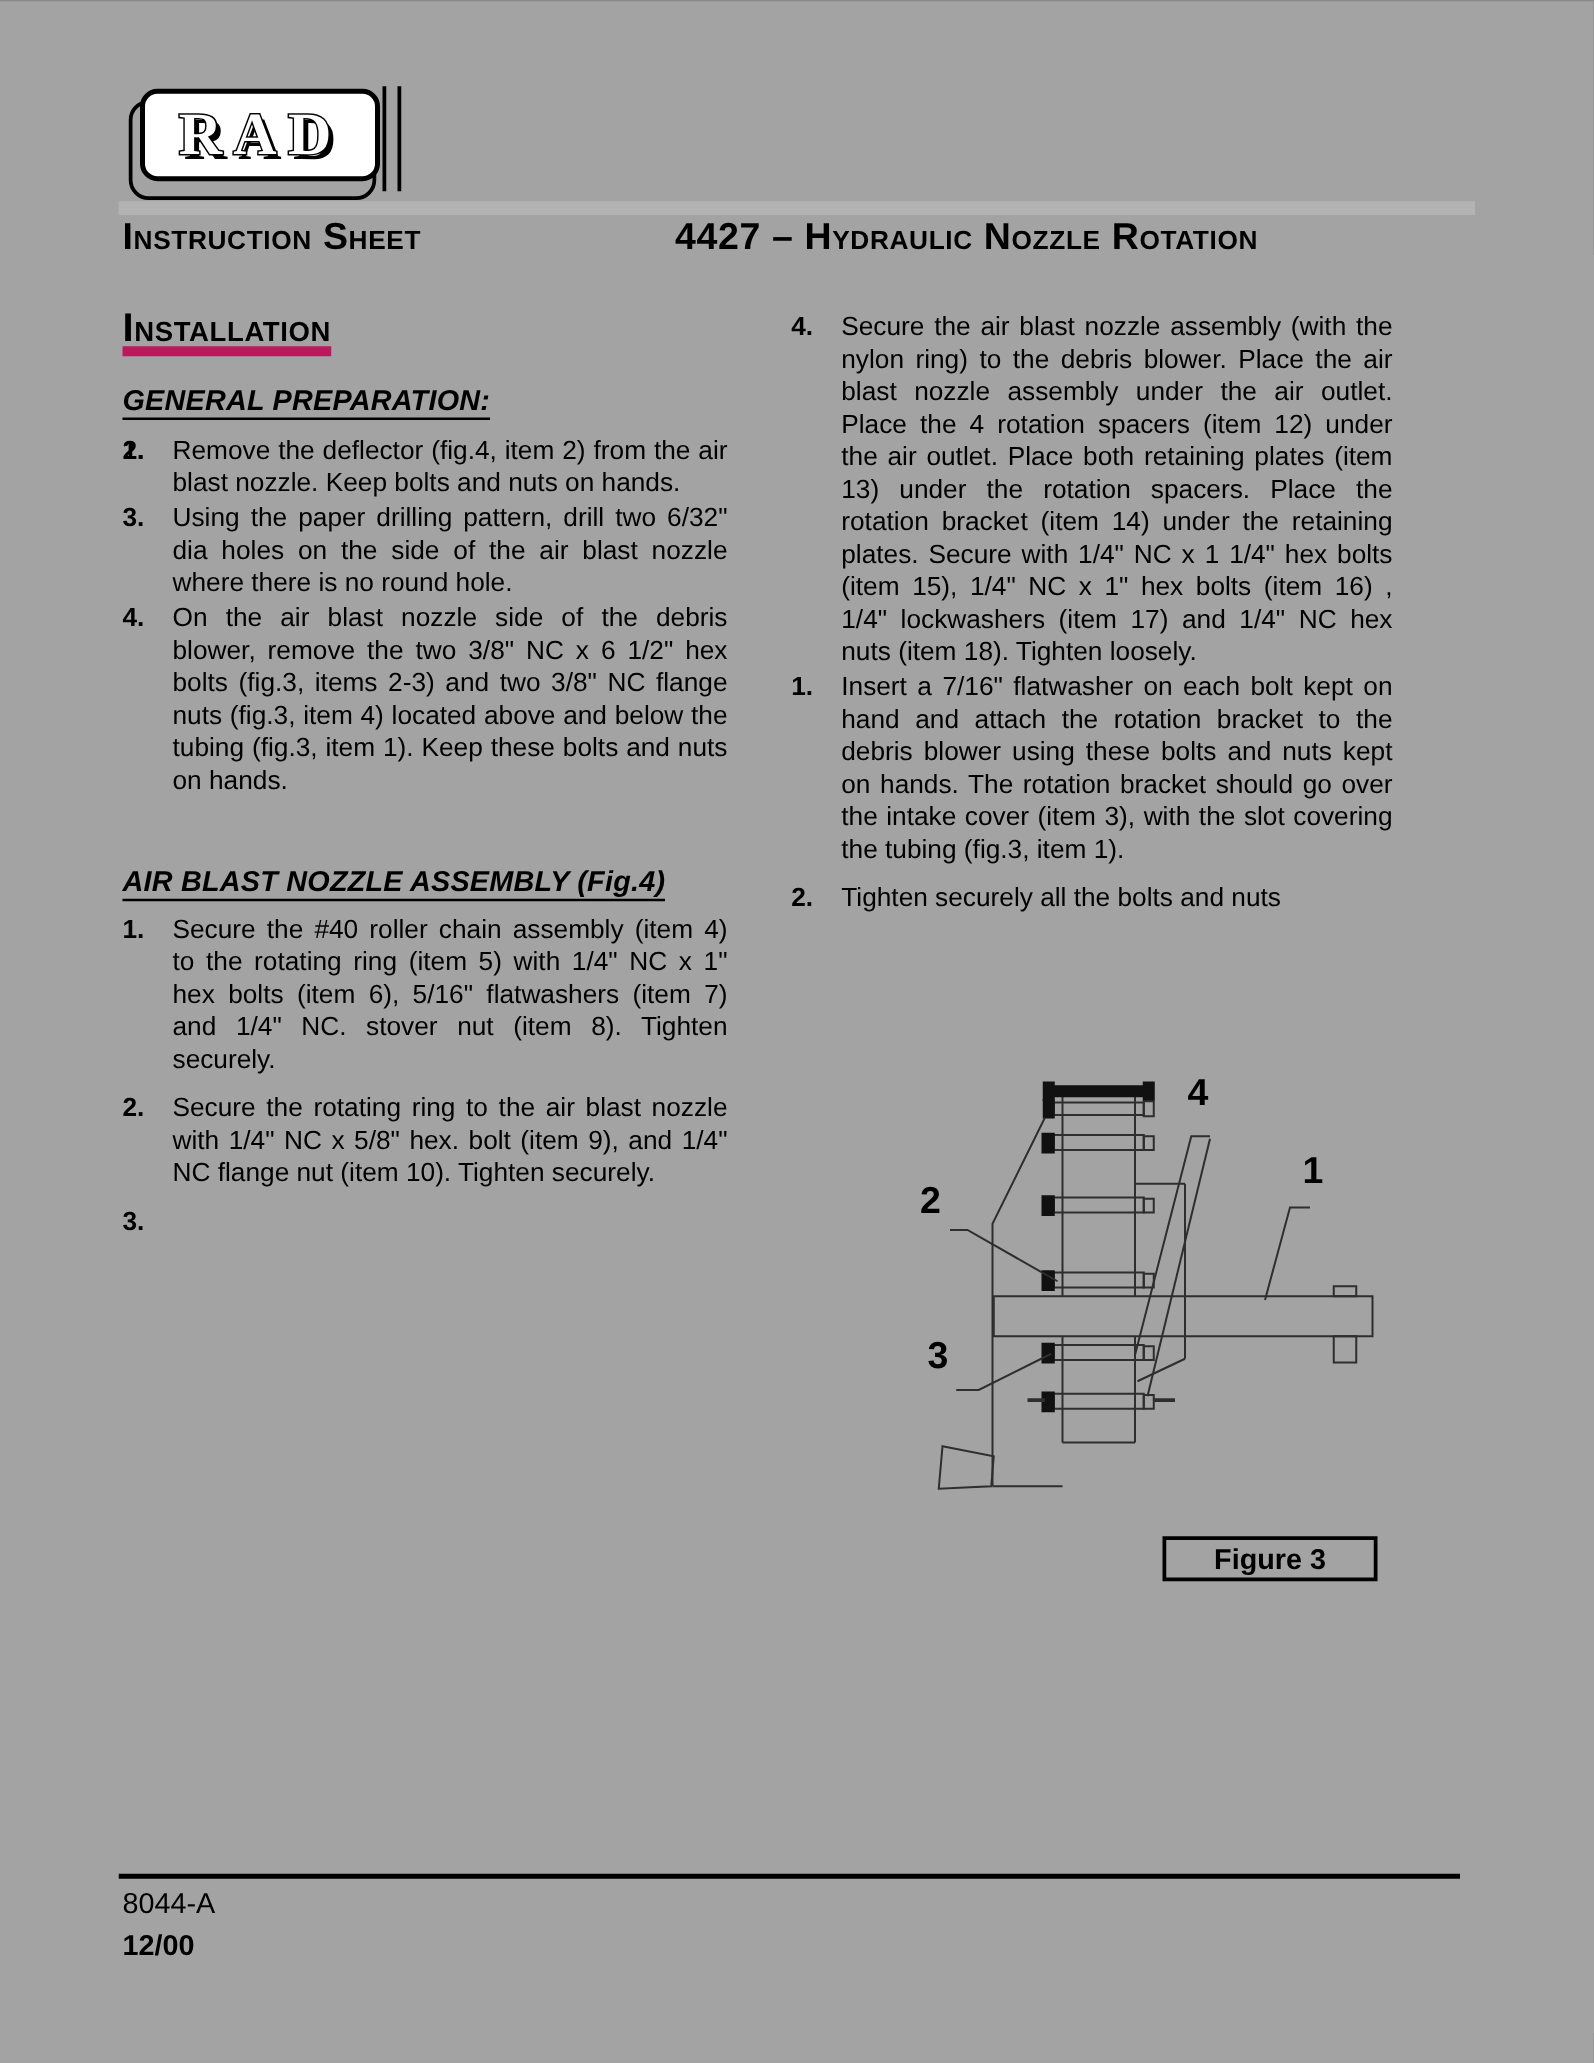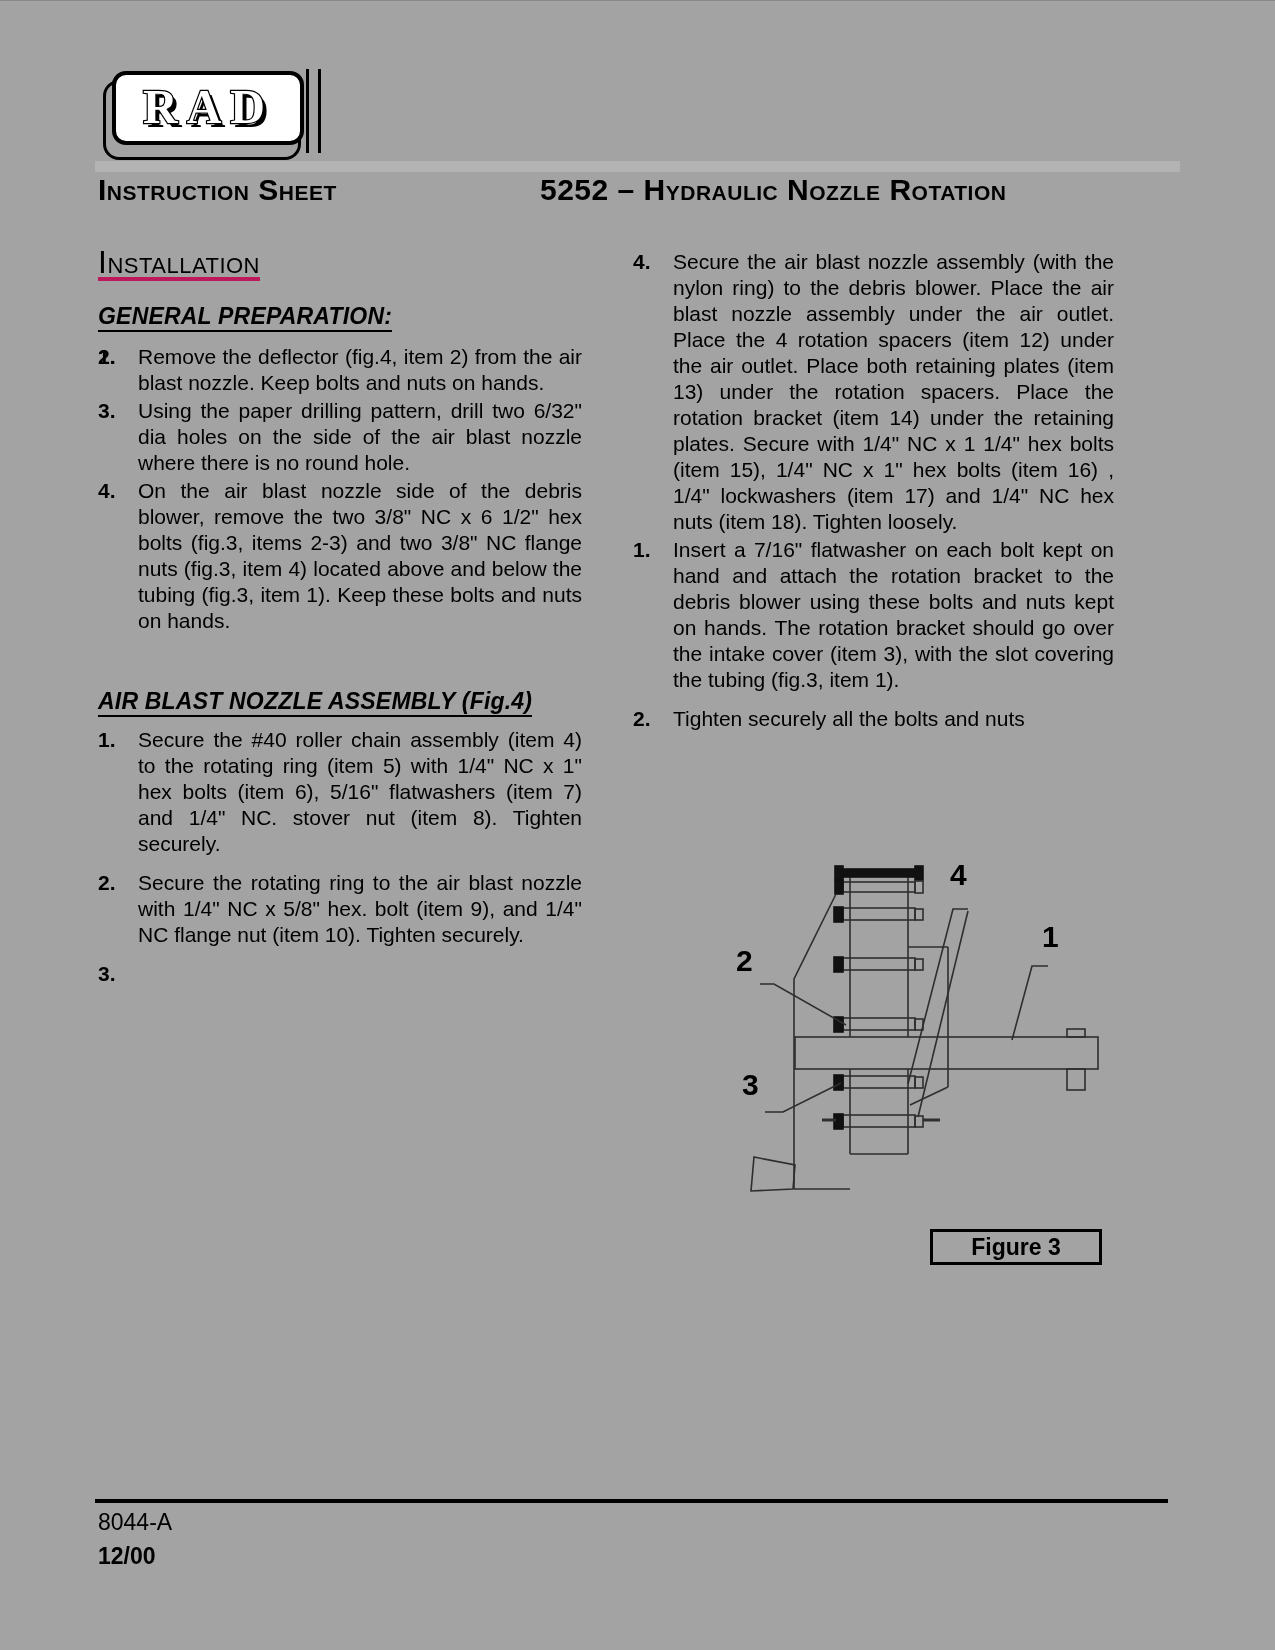--- a/index.html
+++ b/index.html
@@ -20,22 +20,22 @@
   
   .sep-bar{position:absolute;left:95px;top:160px;width:1085px;height:11px;background:#b3b3b3;}
   .doc-type{position:absolute;left:98px;top:172px;font-size:30px;font-weight:bold;
     font-variant:small-caps;letter-spacing:.5px;white-space:nowrap;}
   .product-title{position:absolute;left:540px;top:172px;font-size:30px;font-weight:bold;
     font-variant:small-caps;letter-spacing:.5px;white-space:nowrap;}
   
   .col{position:absolute;top:248px;font-size:21px;line-height:26px;}
   .col-left{left:98px;width:484px;}
   .col-right{left:633px;width:481px;}
-  .h-install{font-size:32px;font-weight:normal;font-variant:small-caps;letter-spacing:.5px;
-    display:inline-block;border-bottom:4px solid #be185d;padding-bottom:2px;margin:0 0 22px 0;}
+  .h-install{font-size:32px;font-weight:bold;font-variant:small-caps;letter-spacing:.5px;
+    display:inline-block;border-bottom:8px solid #be185d;padding-bottom:2px;margin:0 0 22px 0;}
   .h-sub{font-size:23px;font-weight:bold;font-style:italic;letter-spacing:.2px;
     display:inline-block;border-bottom:2px solid #000;padding-bottom:1px;margin:0 0 10px 0;}
   .h-air{margin-top:52px;}
   .h-rot{margin-top:34px;}
   .li{position:relative;padding-left:40px;text-align:justify;margin:0 0 2px 0;}
   .li .num{position:absolute;left:0;top:0;font-weight:bold;}
   .spaced .li{margin-bottom:13px;}
   
   .figure{position:absolute;left:690px;top:853px;width:430px;height:345px;}
   .fig-label{position:absolute;font-size:30px;font-weight:bold;line-height:30px;}
@@ -58,21 +58,21 @@
       <svg width="176" height="60" viewBox="0 0 176 60">
         <text x="27" y="49" font-family="Liberation Serif, serif" font-size="48" font-weight="bold" letter-spacing="9" fill="#000">RAD</text>
         <text x="23" y="45" font-family="Liberation Serif, serif" font-size="48" font-weight="bold" letter-spacing="9" fill="#ffffff" stroke="#000" stroke-width="2.4" paint-order="stroke">RAD</text>
       </svg>
     </div>
     <div class="logo-right-dbl"></div>
   </div>
 
   <div class="sep-bar"></div>
   <div class="doc-type">Instruction Sheet</div>
-  <div class="product-title">5252 – Hydraulic Nozzle Rotation</div>
+  <div class="product-title">4427 – Hydraulic Nozzle Rotation</div>
 
   <div class="col col-left">
     <h1 class="h-install">Installation</h1><br>
     <h2 class="h-sub">GENERAL PREPARATION:</h2>
 
     <div class="gp">
       <div class="li">
         <span class="num">1.</span>
       </div>
       <div class="li">

